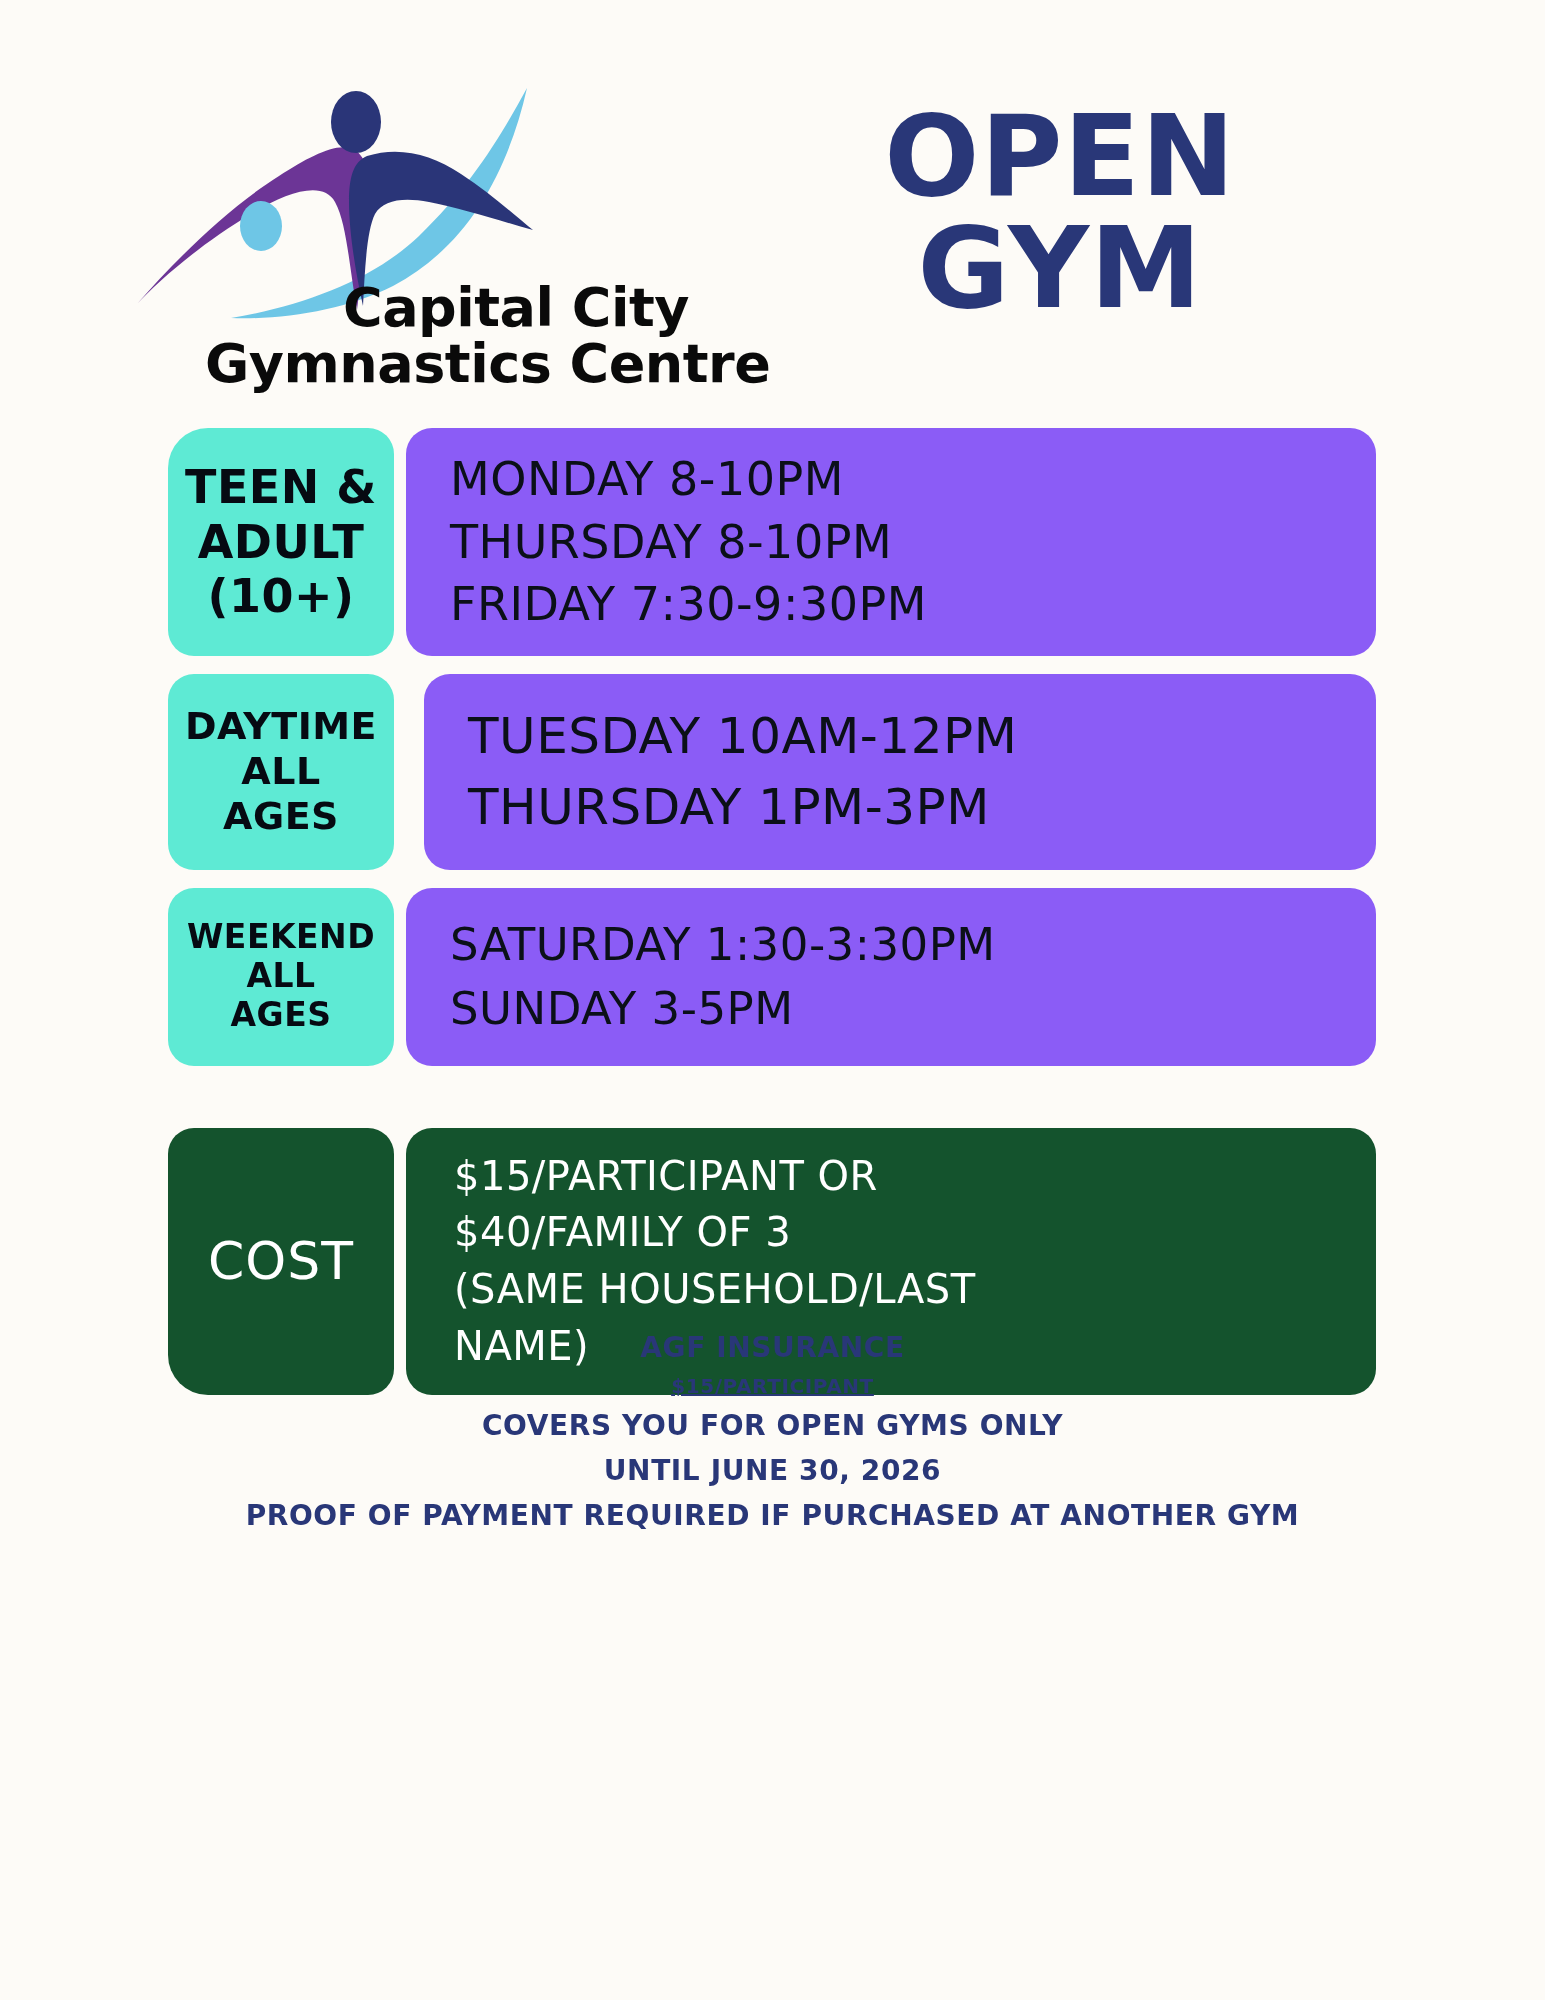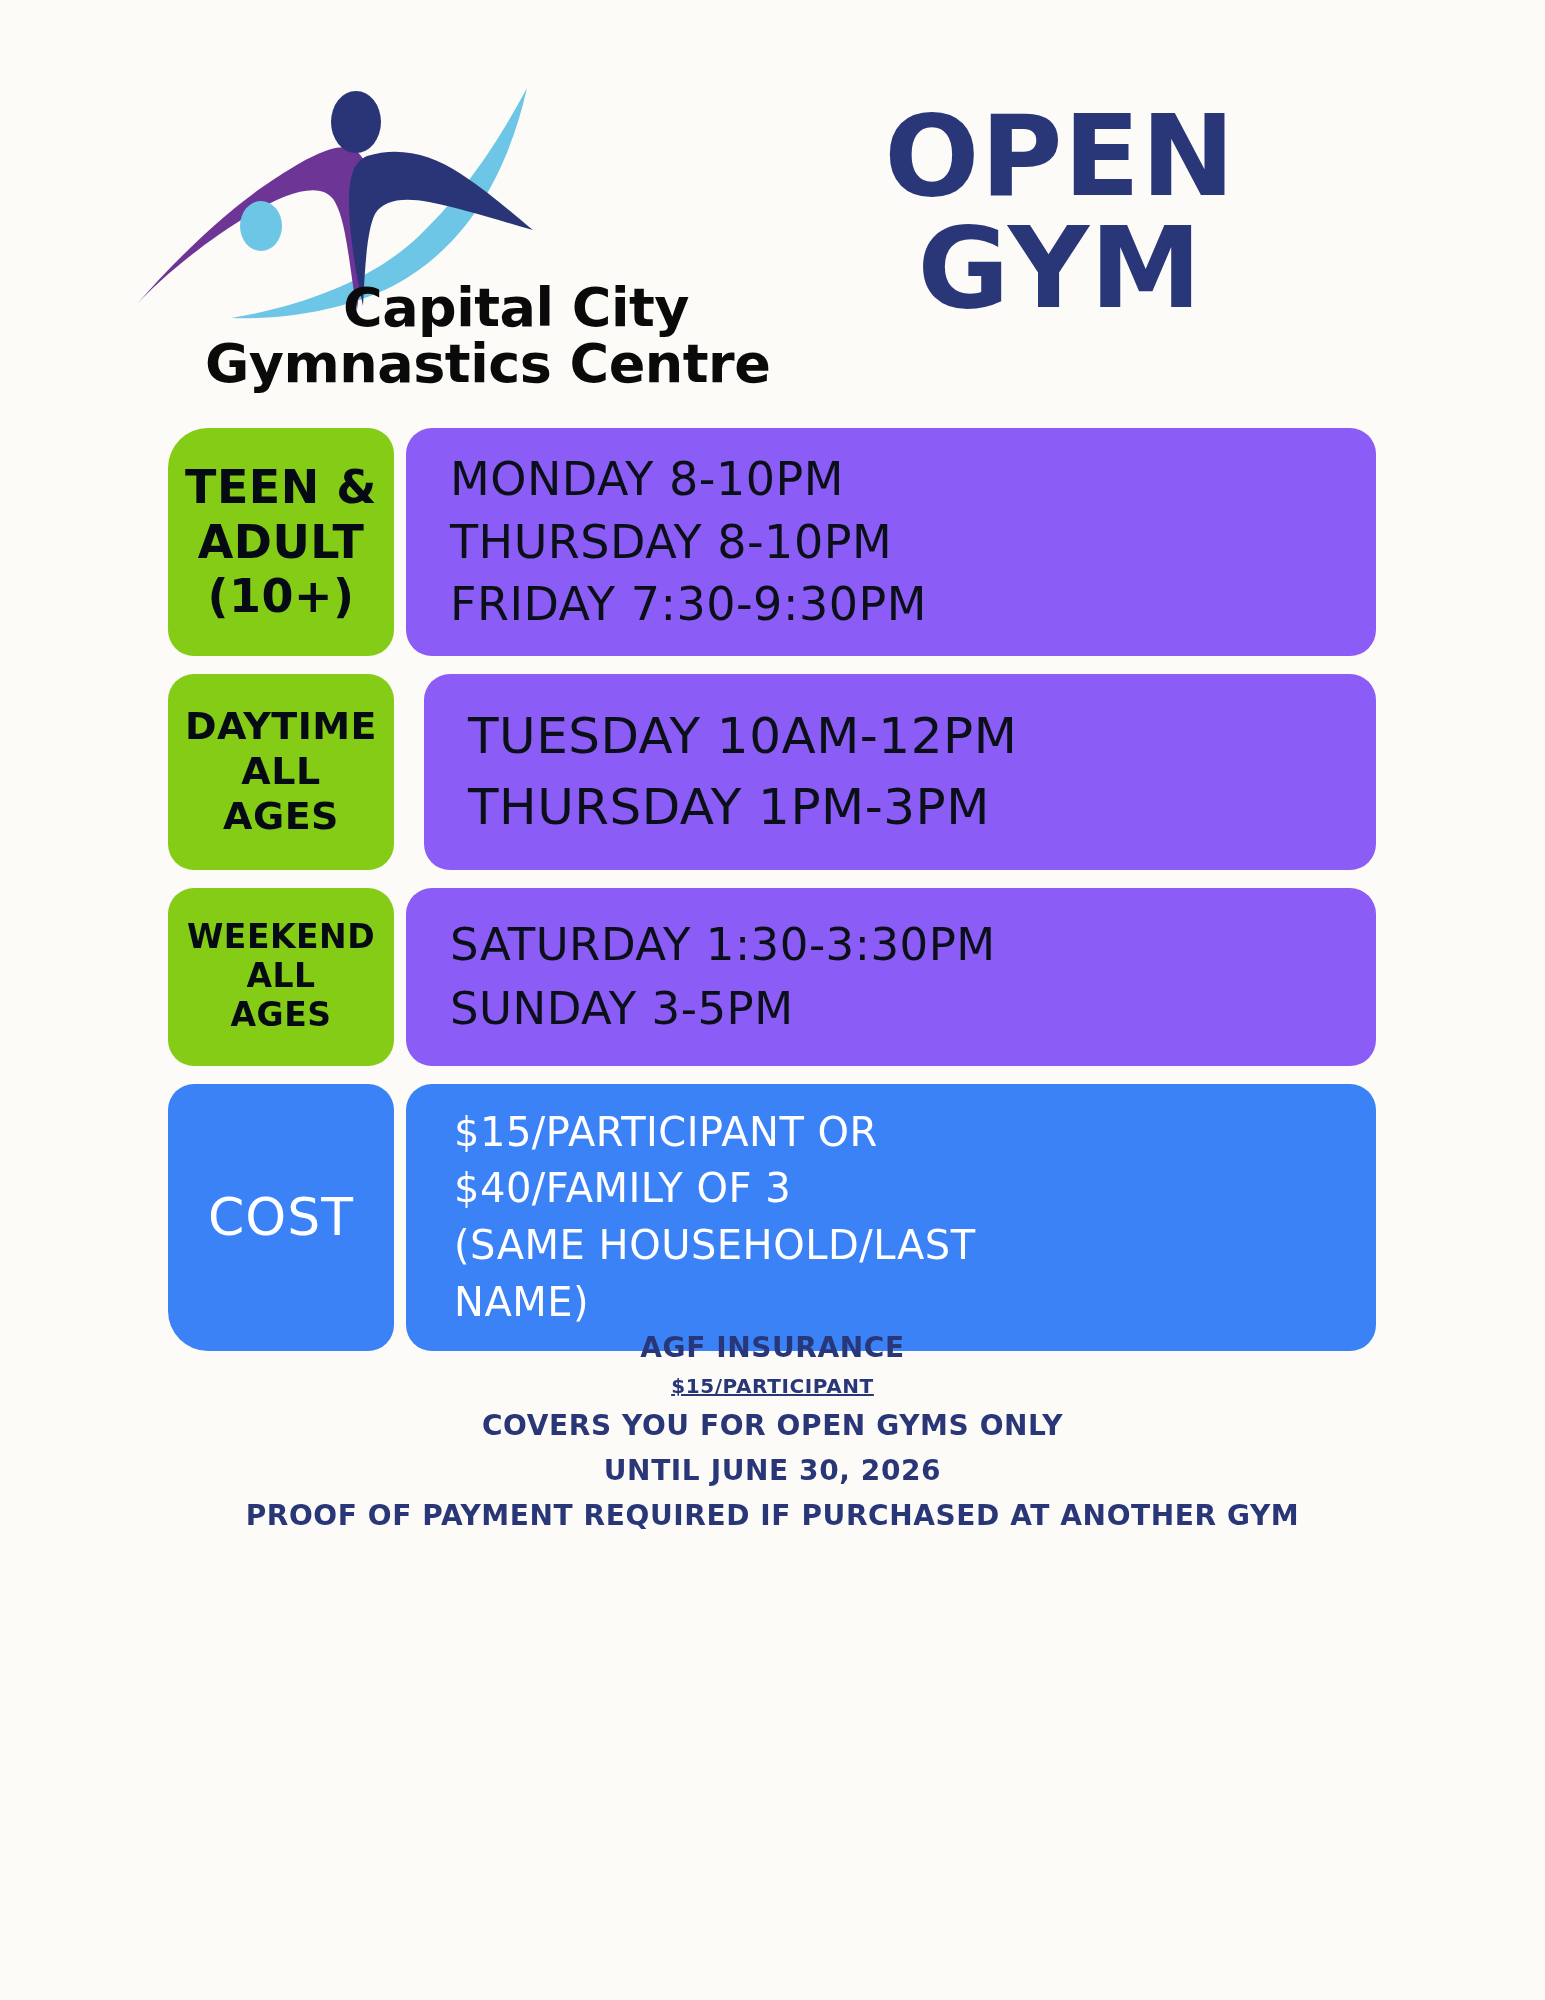--- a/index.html
+++ b/index.html
@@ -88,21 +88,21 @@
   .srow {
     display: flex;
     align-items: stretch;
     gap: 12px;
     margin-bottom: 18px;
   }
   .srow:last-child { margin-bottom: 0; }
 
   .cat {
     flex: 0 0 226px;
-    background: #84cc16;
+    background: #5eead4;
     border-radius: 26px;
     display: flex;
     flex-direction: column;
     align-items: center;
     justify-content: center;
     padding: 14px 6px;
     box-sizing: border-box;
     text-align: center;
   }
   .cat-line {
@@ -142,21 +142,21 @@
 
   .row-daytime .cat-line { font-size: 38px; }
   .row-daytime .times { min-height: 196px; margin-left: 18px; }
   .row-daytime .time-line { font-size: 50px; line-height: 1.42; }
 
   .row-weekend .cat-line { font-size: 33px; }
   .row-weekend .times { min-height: 178px; }
   .row-weekend .time-line { font-size: 45px; line-height: 1.42; }
 
   .row-cost .cat,
-  .row-cost .times { background: #3b82f6; }
+  .row-cost .times { background: #14532d; margin-top: 44px; }
   .row-cost .cat { border-radius: 26px 26px 26px 40px; }
   .row-cost .cat-line {
     font-size: 52px;
     font-weight: normal;
     color: #ffffff;
     letter-spacing: 1px;
   }
   .row-cost .times { min-height: 210px; padding-left: 48px; }
   .row-cost .time-line {
     font-size: 40px;

